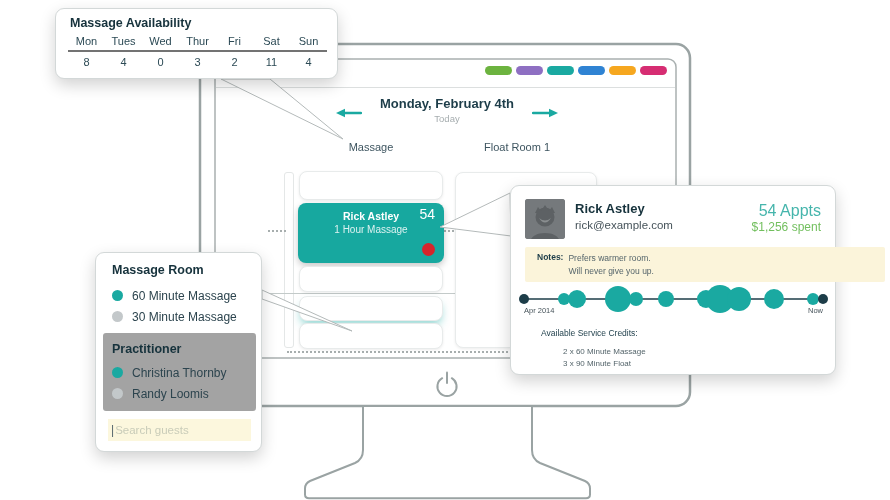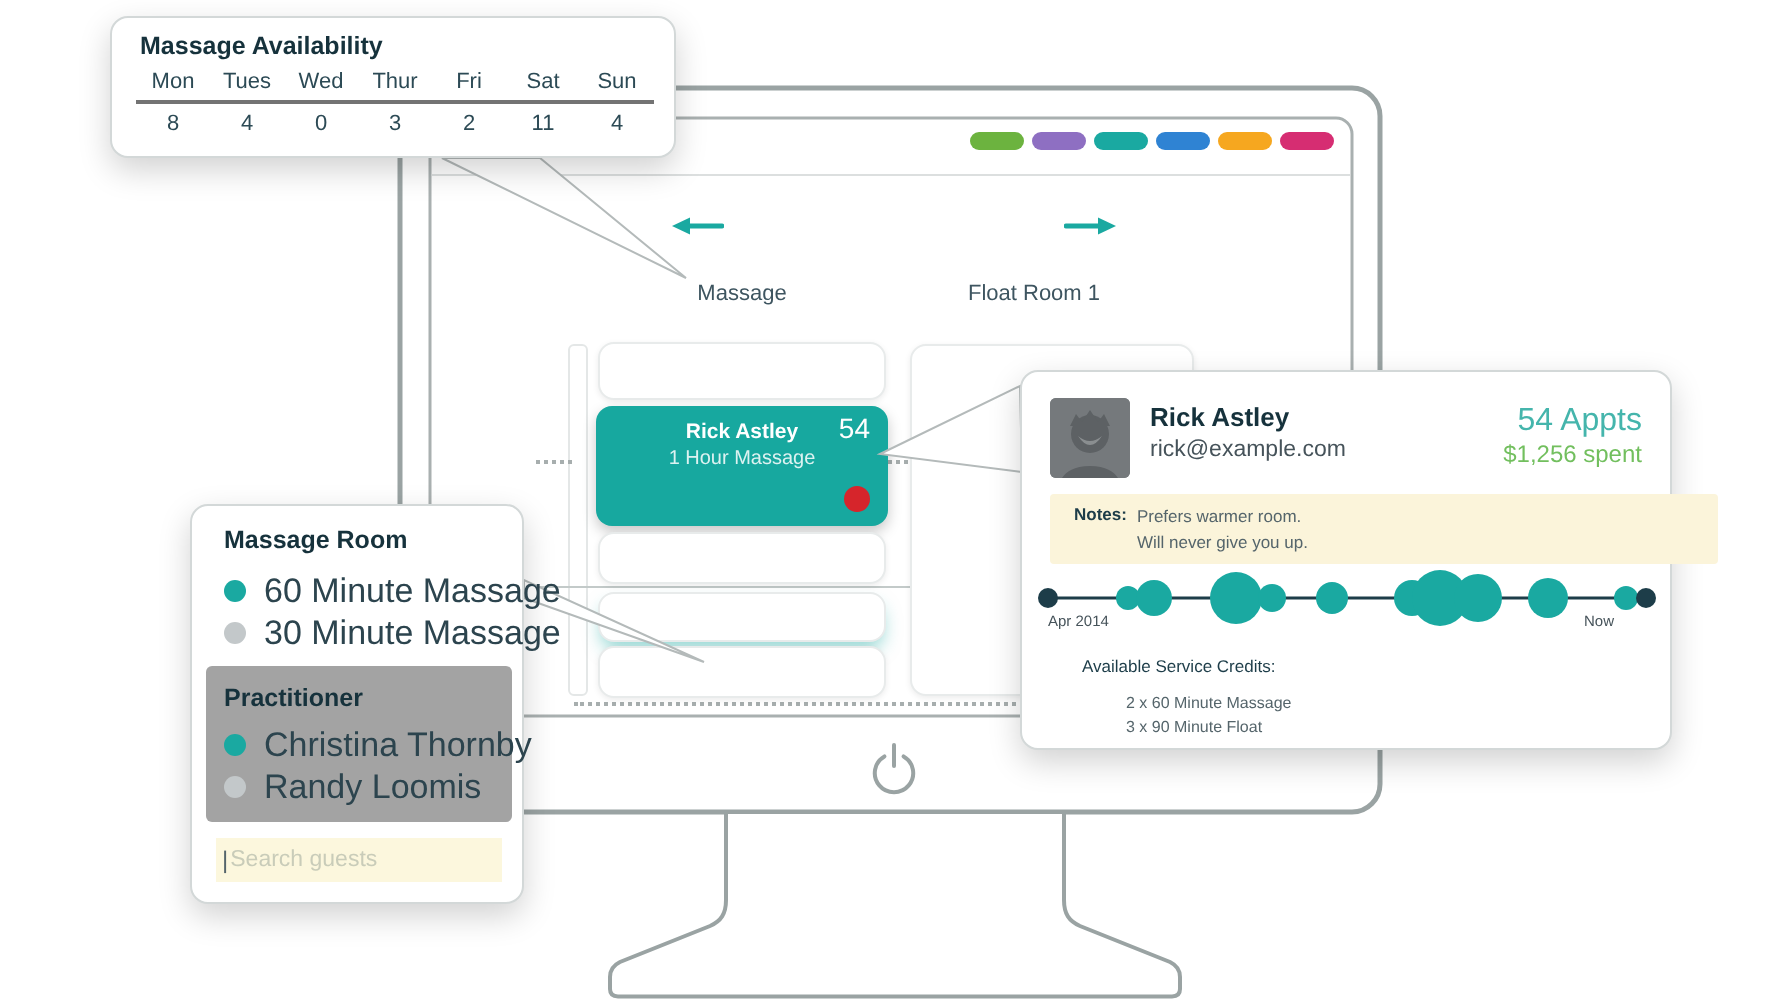--- a/index.html
+++ b/index.html
@@ -56,43 +56,43 @@
   .av-row { left:12px; top:26px; width:259px; display:flex; }
   #av-days { border-bottom:2px solid #737373; padding-bottom:3px; }
   #av-values { top:47px; }
   .av-cell { flex:1; text-align:center; font-size:11px; color:#2c4a55; }
 
   #room-card { left:95px; top:252px; width:167px; height:200px; }
   #room-title { left:16px; top:10px; font-size:12.5px; font-weight:bold; color:#16323c; }
   #service-options { left:16px; top:32px; }
   .opt-row { display:flex; align-items:center; height:21px; cursor:pointer; }
   .dot { width:11px; height:11px; border-radius:50%; margin-right:9px; flex:none; }
-  .opt-label { font-size:17px; color:#2c444e; white-space:nowrap; }
+  .opt-label { font-size:12px; color:#2c444e; white-space:nowrap; }
   #practitioner-box { left:7px; top:80px; width:153px; height:78px; background:#a3a3a3;
                       border-radius:3px; padding:9px 0 0 9px; }
   #practitioner-title { font-size:12.5px; font-weight:bold; color:#16323c; margin-bottom:6px; }
   #search-box { left:12px; top:166px; width:143px; height:22px; background:#fcf7dd;
                 display:flex; align-items:center; padding-left:3px; cursor:text; }
   #search-cursor { font-size:12px; color:#55656b; }
   #search-placeholder { font-size:11.5px; color:#c9ccb9; padding-left:1px; }
 
   #guest-card { left:510px; top:185px; width:326px; height:190px; }
   #guest-avatar { left:14px; top:13px; width:40px; height:40px; border-radius:3px;
                   background:#75797c; overflow:hidden; }
   #guest-name { left:64px; top:15px; font-size:13px; font-weight:bold; color:#16323c; }
   #guest-email { left:64px; top:33px; font-size:11.5px; color:#46535a; }
   #guest-appts { right:14px; top:16px; font-size:16px; color:#45b5ac; }
   #guest-spent { right:14px; top:34px; font-size:12px; color:#72bf5e; }
-  #notes-box { left:14px; top:61px; width:334px; height:35px; background:#fbf4da;
+  #notes-box { left:14px; top:61px; width:360px; height:35px; background:#fbf4da;
                border-radius:2px; display:flex; padding:5px 0 0 12px; }
   #notes-label { font-size:8.5px; font-weight:bold; color:#1d3d49; margin-right:5px; }
   #notes-lines .line { font-size:8.5px; color:#55656b; line-height:1.5; }
   #tl-svg { left:6px; top:98px; }
   #tl-start { left:13px; top:120px; font-size:7.5px; color:#46535a; }
-  #tl-end { right:28px; top:120px; font-size:7.5px; color:#46535a; }
+  #tl-end { right:12px; top:120px; font-size:7.5px; color:#46535a; }
   #credits-title { left:30px; top:142px; font-size:8.5px; font-weight:normal; color:#1d3d49; }
   #credits-list { left:52px; top:160px; }
   #credits-list .credit { font-size:8px; color:#55656b; line-height:1.55; }
 </style>
 </head>
 <body>
 
 <svg class="layer" width="890" height="500" style="z-index:0">
   <rect x="200" y="44" width="490" height="362" rx="14" fill="#fff" stroke="#9aa3a3" stroke-width="2.5"></rect>
   <rect x="215" y="59" width="461" height="299" rx="8" fill="#fff" stroke="#a9b0b0" stroke-width="1.5"></rect>
@@ -113,20 +113,24 @@
       <span class="pill" style="background: rgb(47, 131, 211);"></span>
       <span class="pill" style="background: rgb(246, 167, 31);"></span>
       <span class="pill" style="background: rgb(214, 45, 114);"></span>
     </div>
   <div id="topbar-divider" class="abs"></div>
 
   <svg id="arrow-left" class="abs nav-arrow" viewBox="0 0 26 10">
     <line x1="25" y1="5" x2="7" y2="5" stroke="#1aa9a1" stroke-width="2.4" stroke-linecap="round"></line>
     <polygon points="0,5 9,0.8 9,9.2" fill="#1aa9a1"></polygon>
   </svg>
+  <div id="date-block" class="abs">
+    <div id="date-title">Monday, February 4th</div>
+    <div id="date-sub">Today</div>
+  </div>
   <svg id="arrow-right" class="abs nav-arrow" viewBox="0 0 26 10">
     <line x1="1" y1="5" x2="19" y2="5" stroke="#1aa9a1" stroke-width="2.4" stroke-linecap="round"></line>
     <polygon points="26,5 17,0.8 17,9.2" fill="#1aa9a1"></polygon>
   </svg>
 
   <div id="col-massage" class="abs col-label">Massage</div>
   <div id="col-float" class="abs col-label">Float Room 1</div>
 
   <div id="edge-sliver" class="abs"></div>
   <div id="mini-dotted-left" class="abs mini-dotted"></div>

